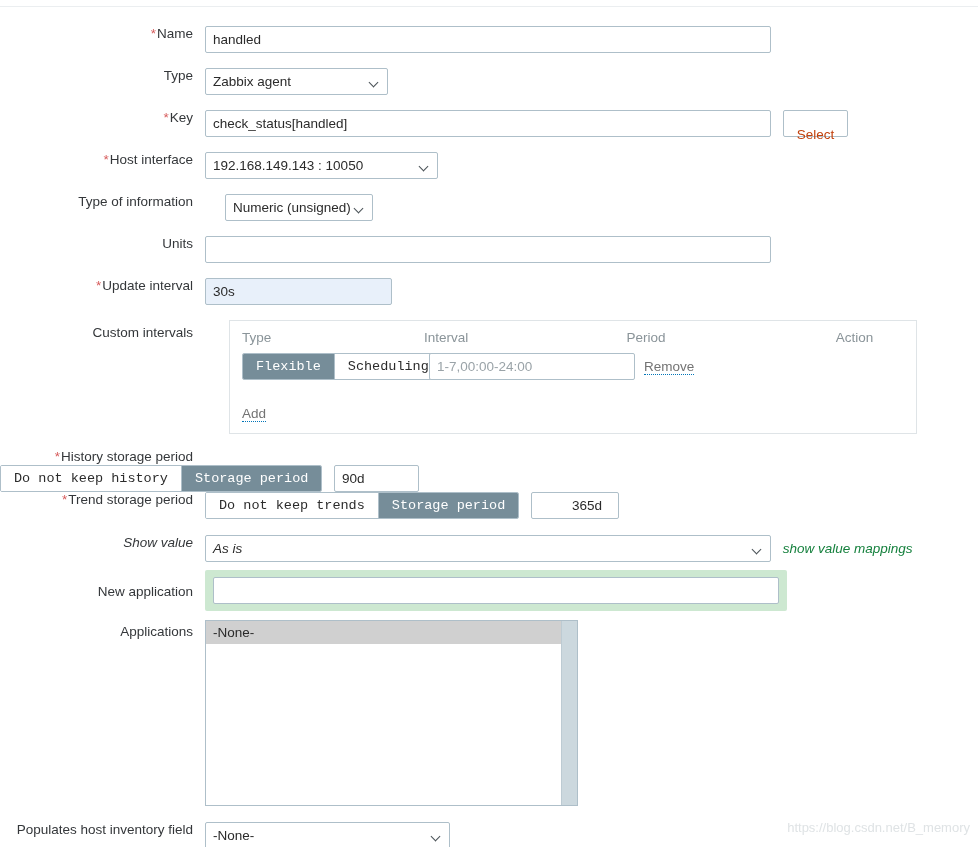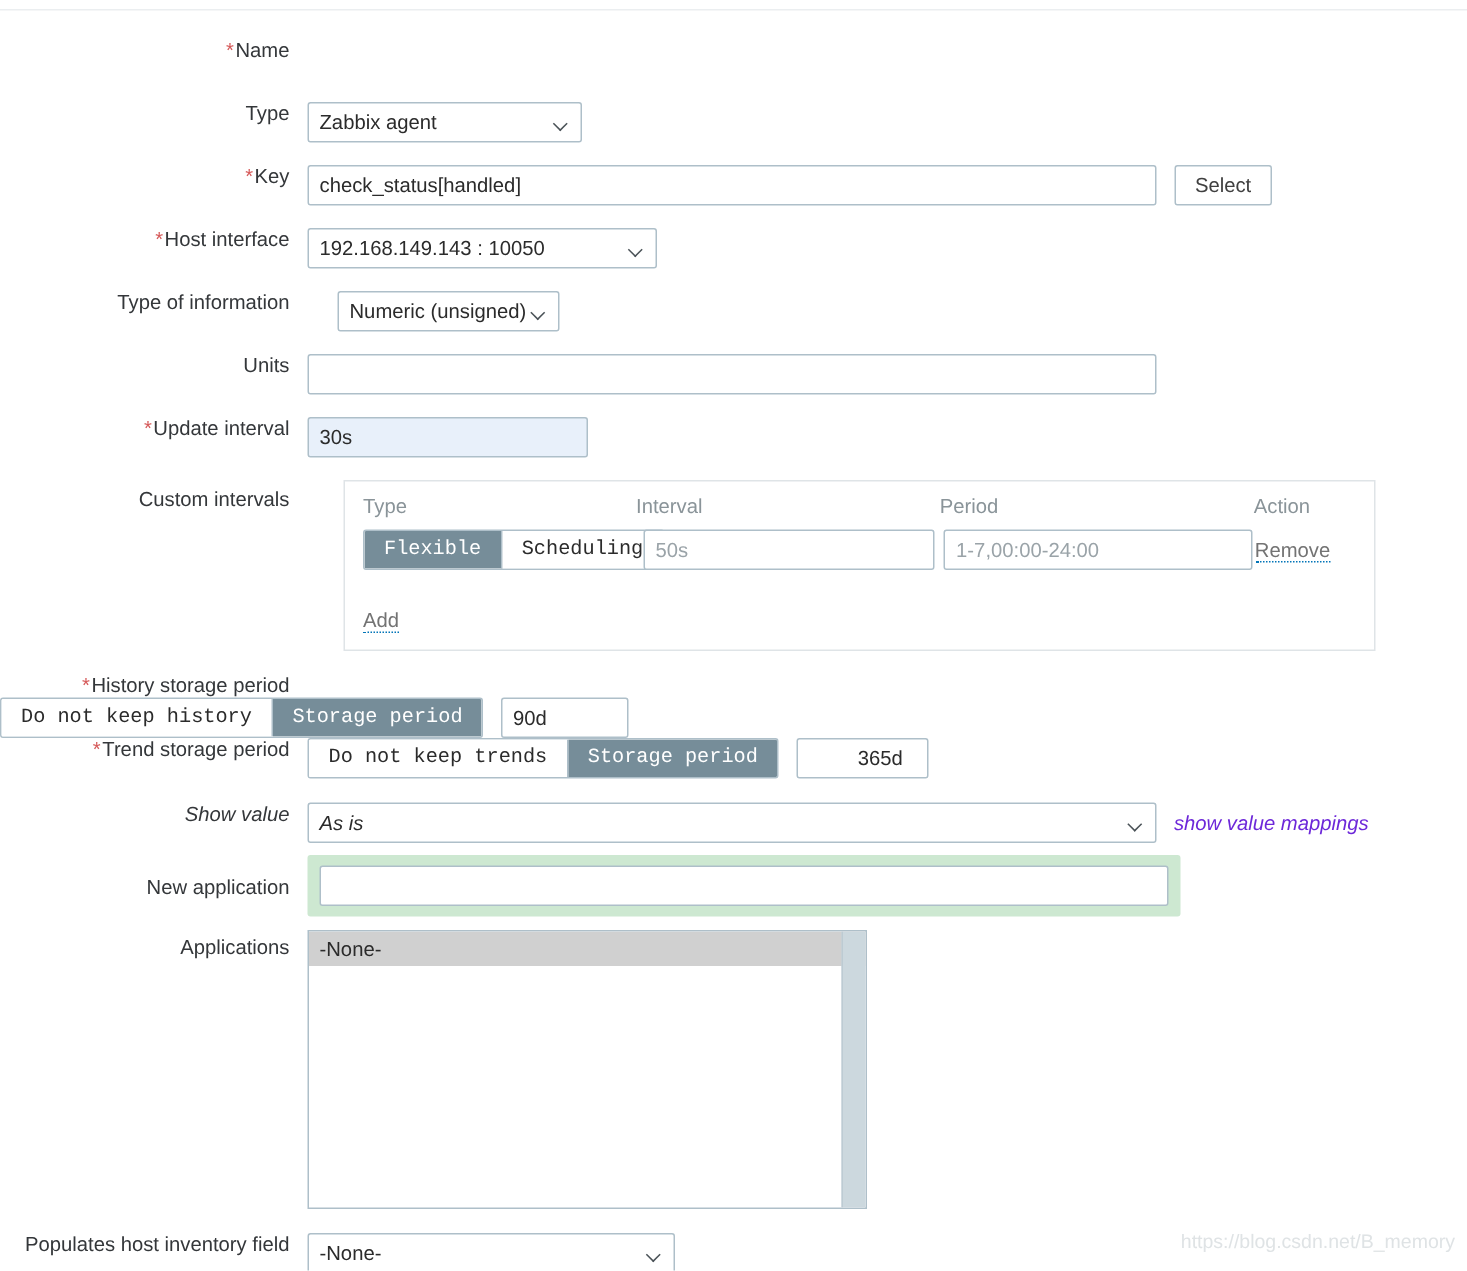--- a/index.html
+++ b/index.html
@@ -112,22 +112,22 @@
 
   
   .btn {
     box-sizing: border-box;
     height: 27px;
     border: 1px solid #aebfc9;
     border-radius: 2px;
     background: #ffffff;
     font-family: "Liberation Sans", sans-serif;
     font-size: 13.5px;
-    color: #404040;
-    padding: 0 13px;
+    color: #c2410c;
+    padding: 11px 13px;
     line-height: 25px;
     cursor: pointer;
     display: inline-block;
     text-align: center;
   }
 
   
   .seg {
     display: inline-flex;
     height: 27px;
@@ -179,21 +179,21 @@
   .ci-c3 { width: 215px; }
   .ci-c4 { width: 70px; }
   .link {
     color: #737373;
     text-decoration: none;
     border-bottom: 1px dotted #0275b8;
     font-size: 13.5px;
     cursor: pointer;
   }
   .link-plain {
-    color: #6d28d9;
+    color: #15803d;
     text-decoration: none;
     font-size: 13.5px;
     cursor: pointer;
   }
   .ci-add { margin-top: 26px; }
 
   
   .hl-green {
     background: #cde8d1;
     padding: 7px 8px;
@@ -242,20 +242,23 @@
 </style>
 </head>
 <body>
 
 <div class="top-rule"></div>
 
 <div class="form">
 
   <div class="row" style="top:26px;">
     <div class="lbl"><span class="req">*</span><span>Name</span></div>
+    <div class="fieldwrap">
+      <input class="txt" style="width: 566px;" value="handled">
+    </div>
   </div>
 
   <div class="row" style="top:68px;">
     <div class="lbl"><span>Type</span></div>
     <div class="fieldwrap">
       <div class="sel" style="width:183px;">
         <span>Zabbix agent</span>
         <span class="chev"></span>
       </div>
     </div>
@@ -313,23 +316,20 @@
           <div class="ci-c3">Period</div>
           <div class="ci-c4">Action</div>
         </div>
         <div class="ci-row">
           <div class="ci-c1">
             <div class="seg">
               <div class="opt on">Flexible</div>
               <div class="opt">Scheduling</div>
             </div>
           </div>
-          <div class="ci-c2">
-            <input class="txt" style="width: 194px;" placeholder="50s">
-          </div>
           <div class="ci-c3">
             <input class="txt" style="width: 206px;" placeholder="1-7,00:00-24:00">
           </div>
           <div class="ci-c4">
             <span class="link">Remove</span>
           </div>
         </div>
         <div class="ci-add">
           <span class="link">Add</span>
         </div>

